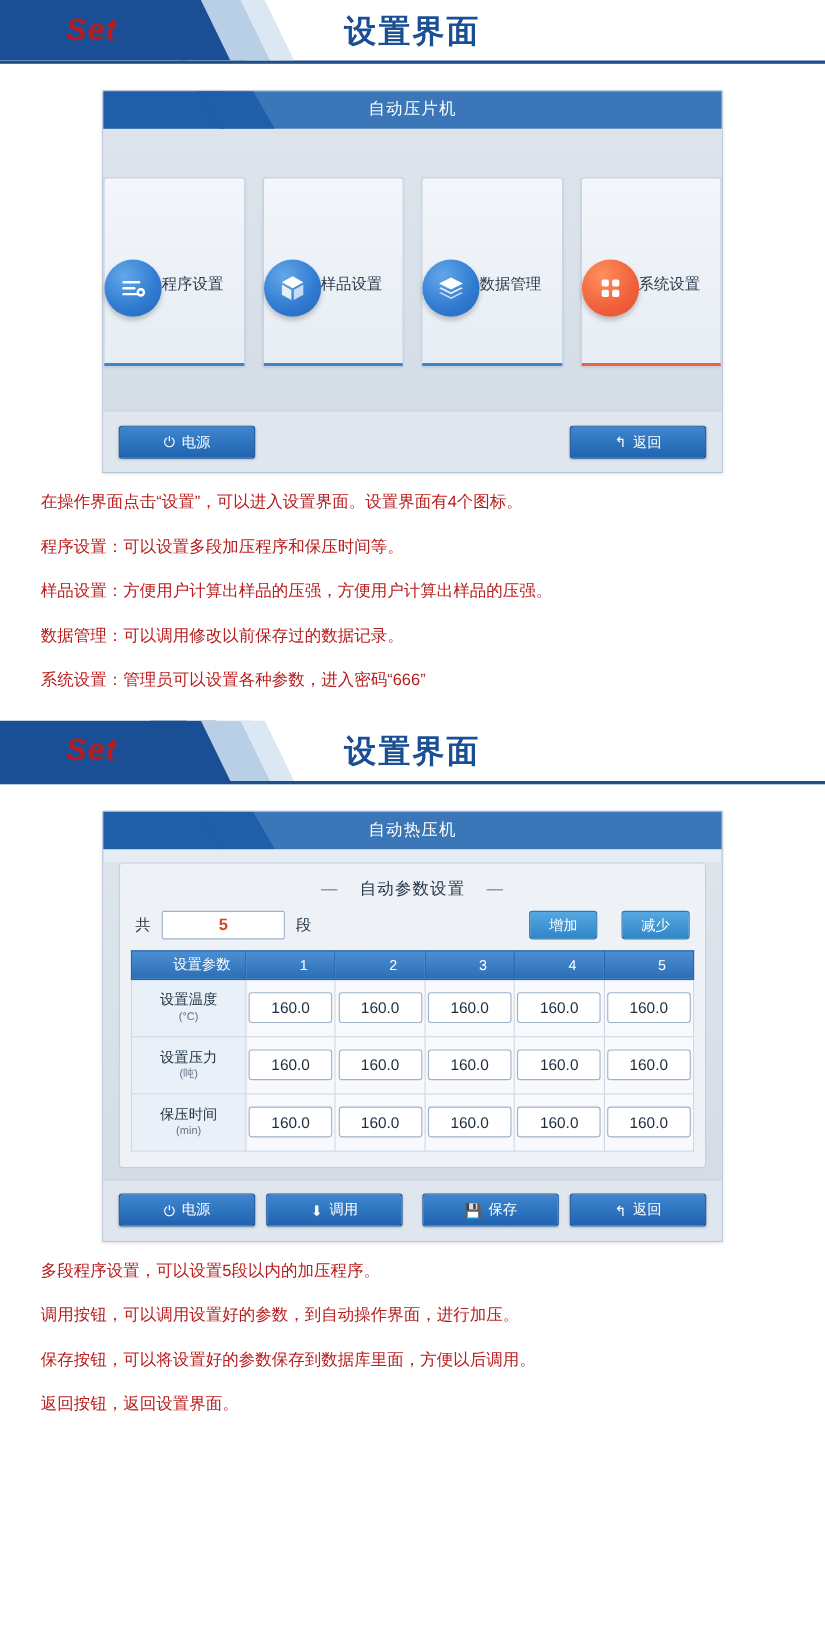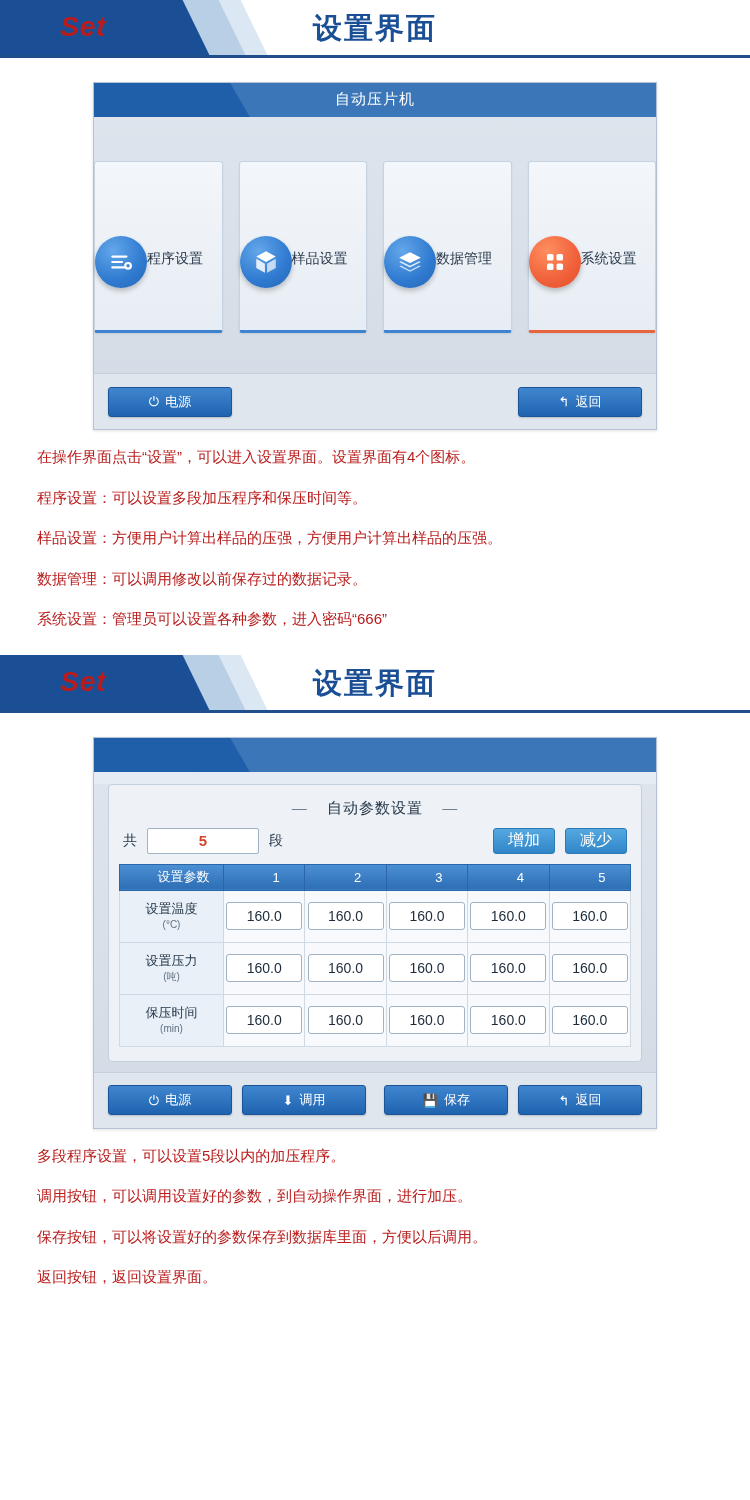--- a/index.html
+++ b/index.html
@@ -174,24 +174,25 @@
   .seg-input{
     width:112px; height:26px;
     border:1px solid #9fb2c6; background:#fff;
     border-radius:2px;
     text-align:center; color:#d3452b; font-size:15px; font-weight:bold;
     line-height:24px;
   }
   .btn-sm{
     height:26px; min-width:62px;
     display:inline-flex; align-items:center; justify-content:center;
-    color:#fff; font-size:16px;
+    color:#fff; font-size:13px;
     background:linear-gradient(180deg,#55a8e0 0%,#2f86c8 100%);
     border:1px solid #2a79b5; border-radius:3px;
     cursor:pointer;
+    margin-left:12px;
   }
 
   table.params{
     width:100%;
     border-collapse:collapse;
     table-layout:fixed;
   }
   table.params th{
     background:linear-gradient(180deg,#4b8fd4 0%,#2d6eb4 100%);
     color:#fff; font-weight:normal; font-size:13px;
@@ -321,20 +322,21 @@
   <div class="slant2"></div>
   <div class="slant3"></div>
   <div class="set-word">Set</div>
   <div class="cn-title">设置界面</div>
 </div>
 
 <div class="device">
   <div class="dev-titlebar">
     <div class="dk"></div>
     <div class="dk-slant"></div>
+    <div class="dev-title">自动热压机</div>
   </div>
 
   <div class="dev-body">
     <div class="param-inner">
 
       <div class="param-subtitle">
         <span class="dash">—</span>
         <span>自动参数设置</span>
         <span class="dash">—</span>
       </div>

